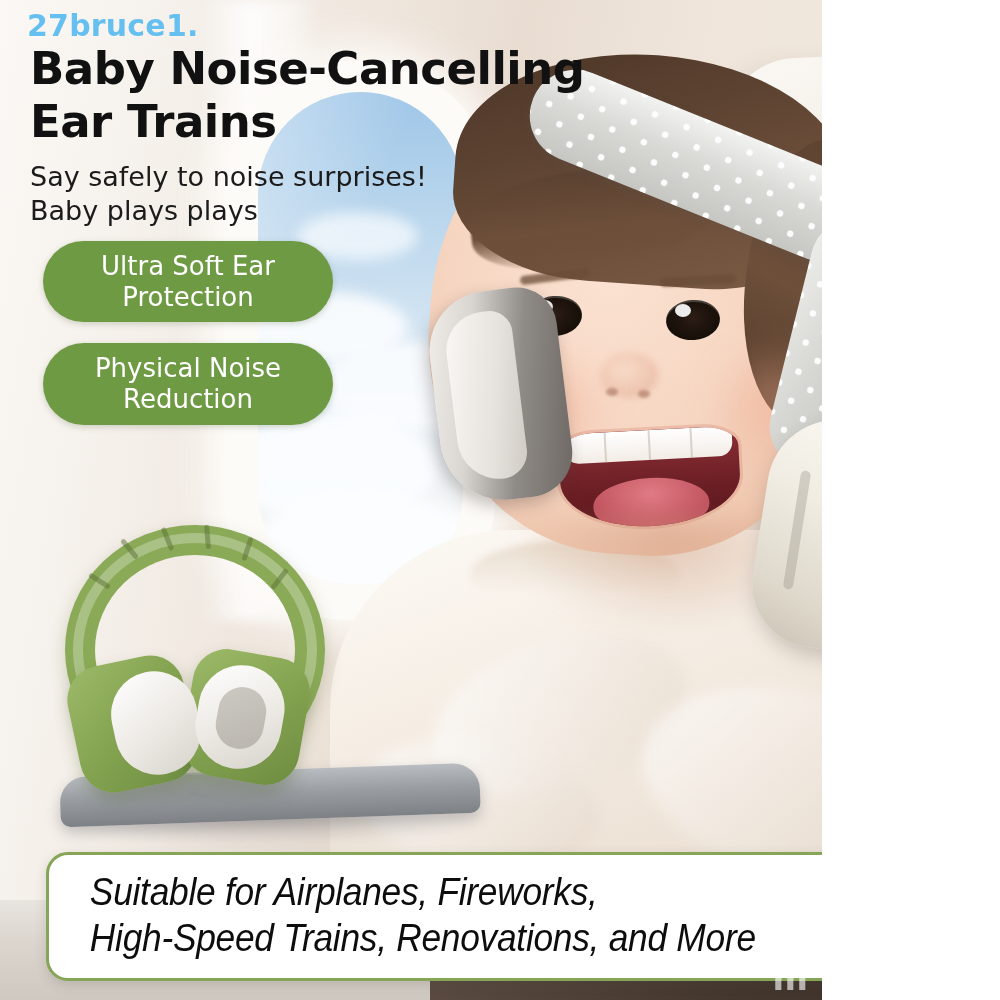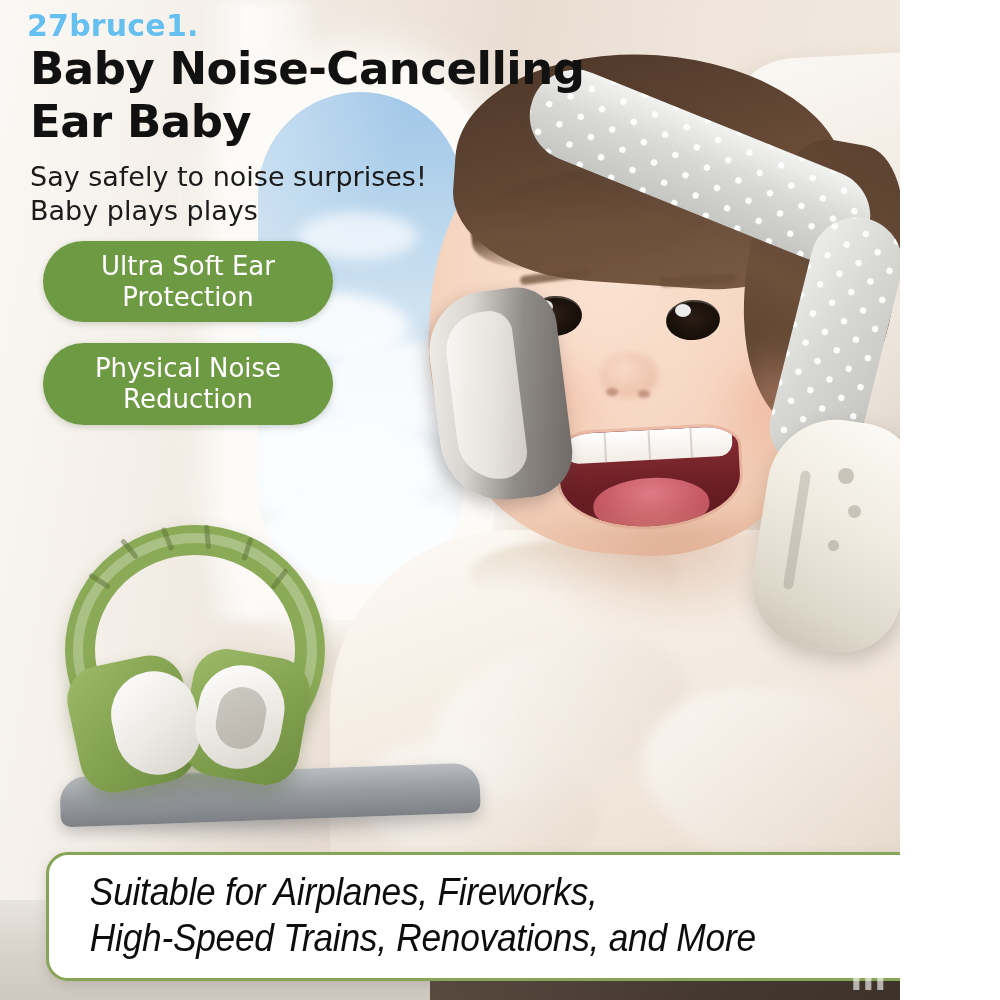--- a/index.html
+++ b/index.html
@@ -4,21 +4,21 @@
 <style>
   html,body{margin:0;padding:0;}
   body{
     width:1000px;height:1000px;
     font-family:"DejaVu Sans", sans-serif;
     background:#ffffff;
     overflow:hidden;
   }
   #ad{
     position:relative;
-    width:900px;height:1000px;
+    width:822px;height:1000px;
     overflow:hidden;
     background:#efe9e4;
   }
 
   
   .photo{position:absolute;inset:0;overflow:hidden;}
 
   
   .cabin-wall{
     position:absolute;left:0;top:0;width:1000px;height:1000px;
@@ -454,21 +454,21 @@
       <div class="muff-pad muff-pad-l"></div>
       <div class="muff-pad muff-pad-r"></div>
       <div class="muff-pad-hole muff-pad-hole-r"></div>
     </div>
   </div>
 
   <div class="watermark">27bruce1.</div>
 
   <div class="headline">
     <div>Baby Noise-Cancelling</div>
-    <div>Ear Baby</div>
+    <div>Ear Trains</div>
   </div>
 
   <div class="subhead">
     <div>Say safely to noise surprises!</div>
     <div>Baby plays plays</div>
   </div>
 
   <div class="badges">
     <div class="badge">Ultra Soft Ear
 Protection</div>

